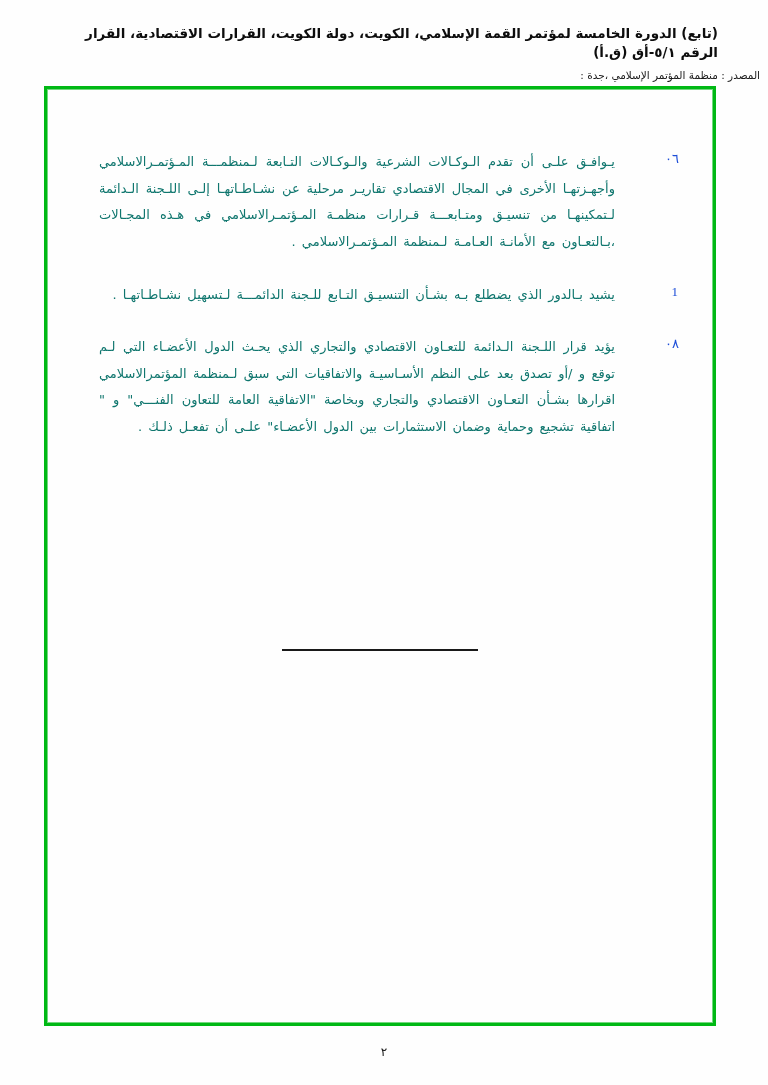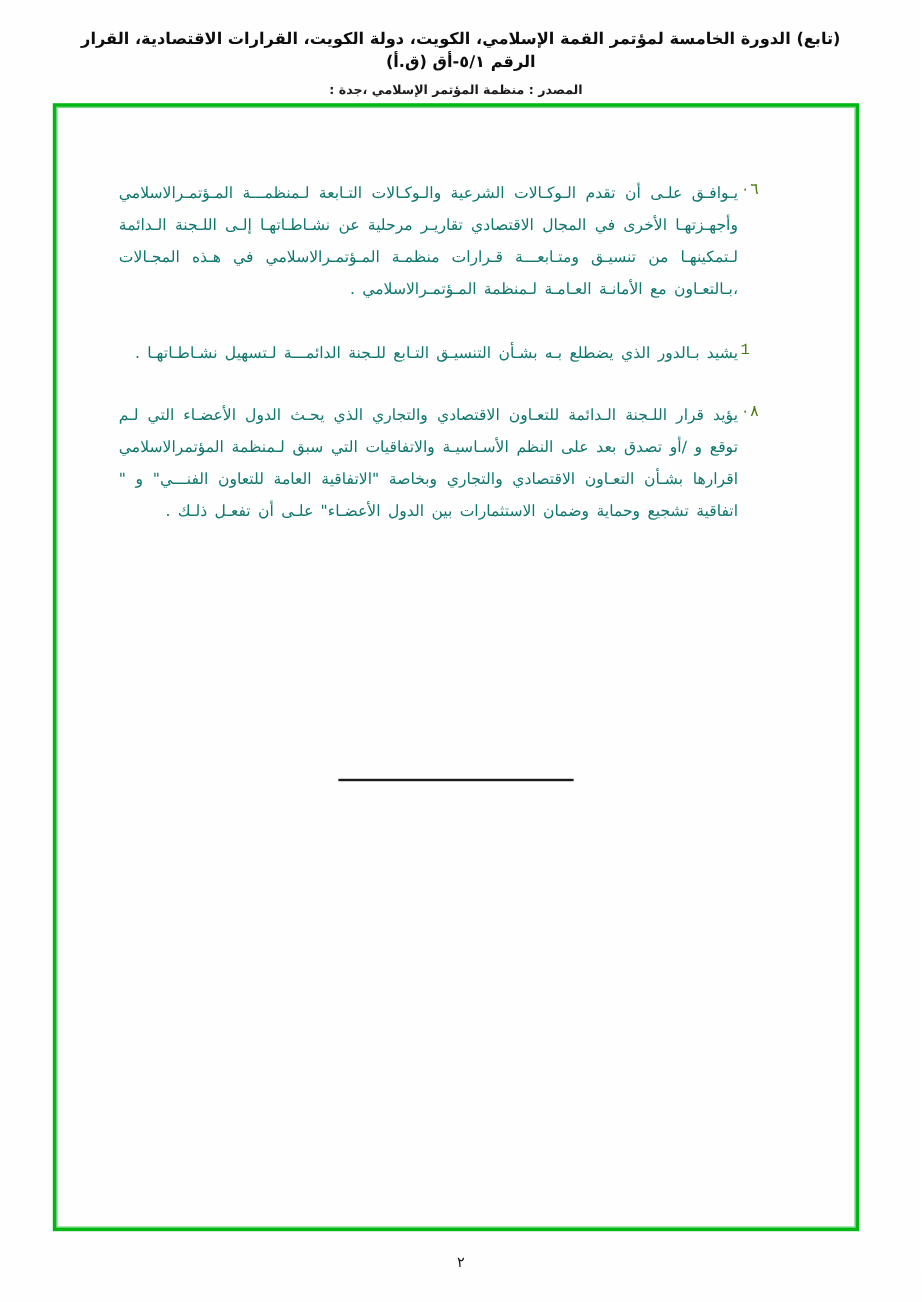--- a/index.html
+++ b/index.html
@@ -22,35 +22,34 @@
     height: 1085px;
     background: #fefefe;
   }
 
   
   .header {
     position: absolute;
     top: 24px;
     left: 0;
     right: 0;
-    text-align: center;
     direction: rtl;
   }
   .header-title {
     font-size: 13.5px;
     font-weight: bold;
     letter-spacing: 0px;
     color: #0d0d0d;
     line-height: 1.4;
     padding: 0 50px;
   }
   .header-source {
     margin-top: 7px;
     font-size: 10.5px;
-    font-weight: bold;
+    font-weight: normal;
     color: #1a1a1a;
     padding-right: 8px;
   }
 
   
   .frame {
     position: absolute;
     top: 86px;
     left: 44px;
     width: 672px;
@@ -79,25 +78,25 @@
   .item {
     display: flex;
     flex-direction: row;
     align-items: flex-start;
     margin-bottom: 26px;
   }
   .item-number {
     width: 62px;
     flex: 0 0 62px;
     font-size: 13px;
-    color: #4d7c0f;
-    text-align: left;
+    color: #1d4ed8;
+    text-align: right;
     padding-top: 2px;
     letter-spacing: 1px;
-    font-family: Liberation Mono, monospace;
+    font-family: Liberation Serif, serif;
   }
   .item-text {
     flex: 1 1 auto;
     font-size: 13px;
     line-height: 2.05;
     text-align: justify;
     text-align-last: right;
     color: #0f766e;
     padding-left: 18px;
     padding-right: 2px;

